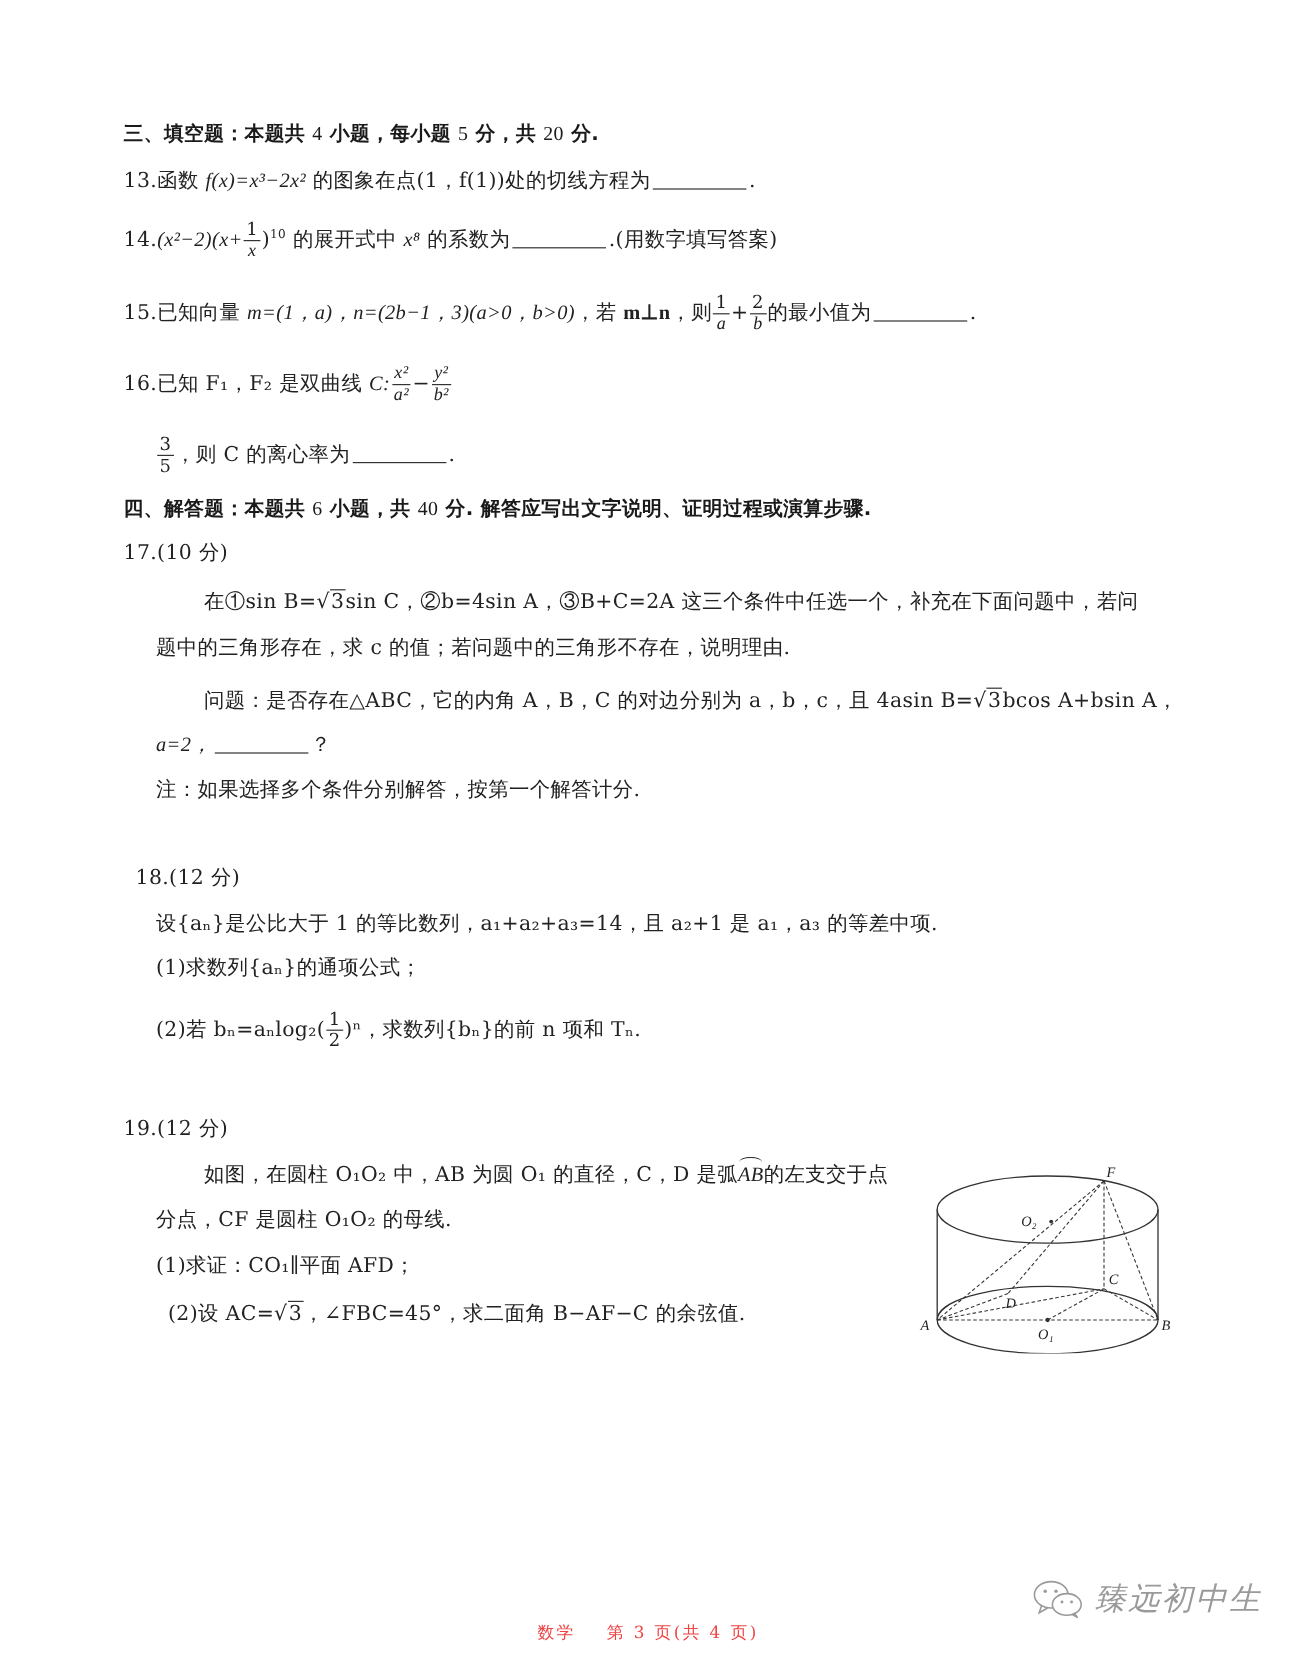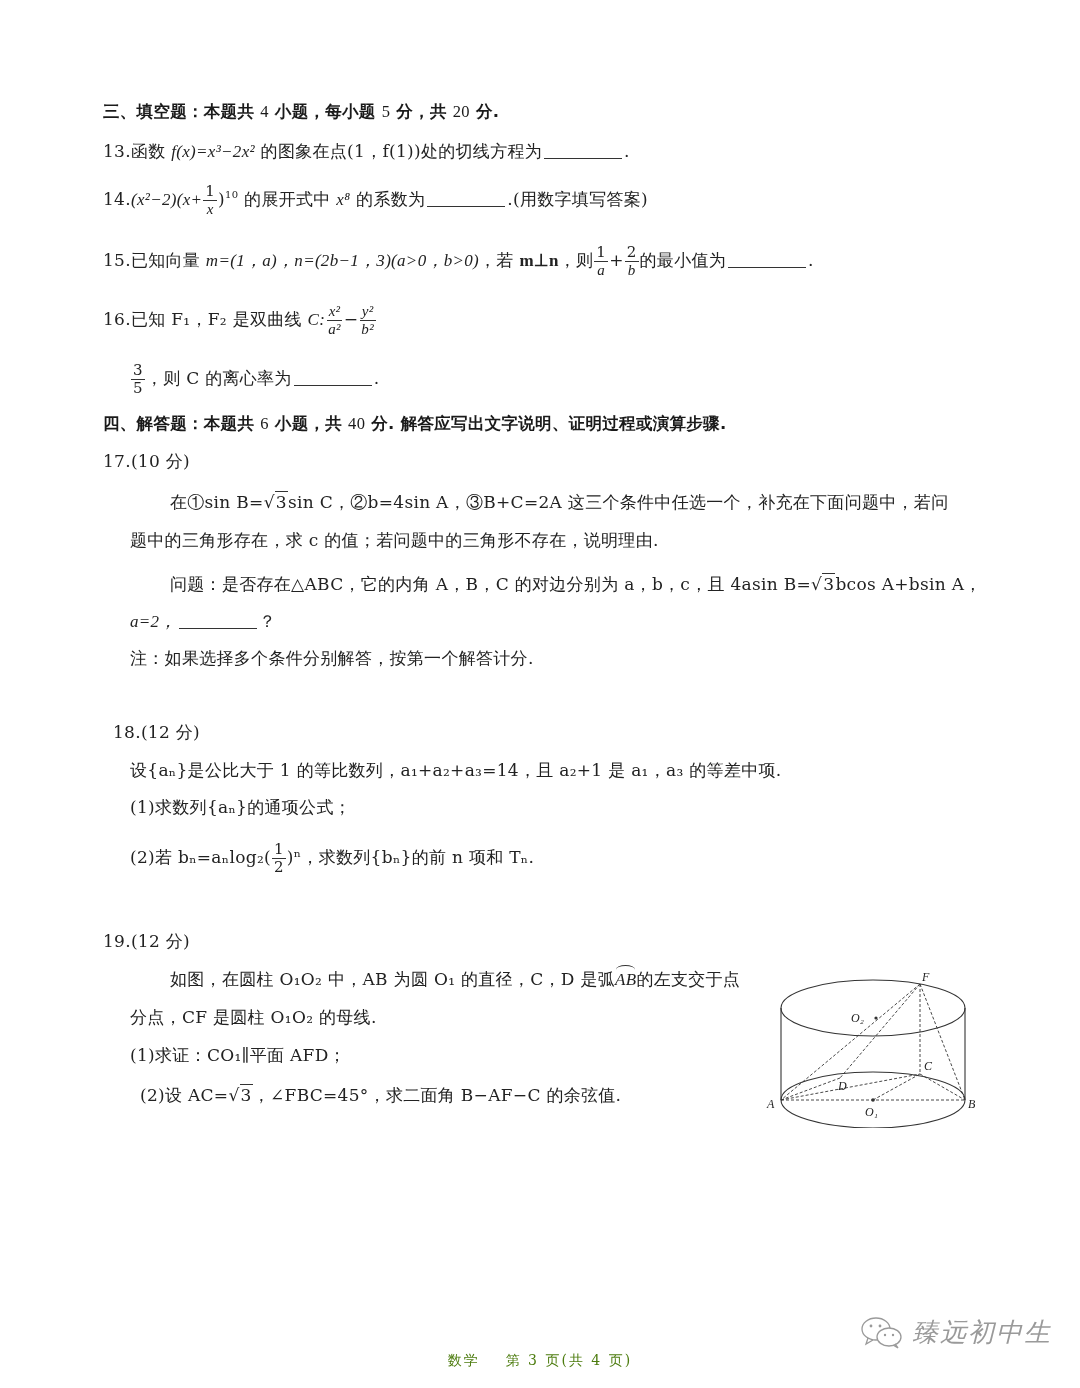--- a/index.html
+++ b/index.html
@@ -59,21 +59,21 @@
     border-top: 1.2px solid #333;
     border-radius: 50% 50% 0 0;
   }
   .footer {
     position: absolute;
     left: 0; width: 1080px;
     top: 1352px;
     text-align: center;
     font-size: 14px;
     letter-spacing: 2px;
-    color: #4d7c0f;
+    color: #ef4444;
     font-family: "DejaVu Serif", serif;
   }
   .watermark {
     position: absolute;
     left: 860px; top: 1315px;
     display: flex; align-items: center; gap: 8px;
     color: #9a9a9a;
     font-family: "DejaVu Sans", sans-serif;
     font-size: 26px;
     letter-spacing: 2px;

